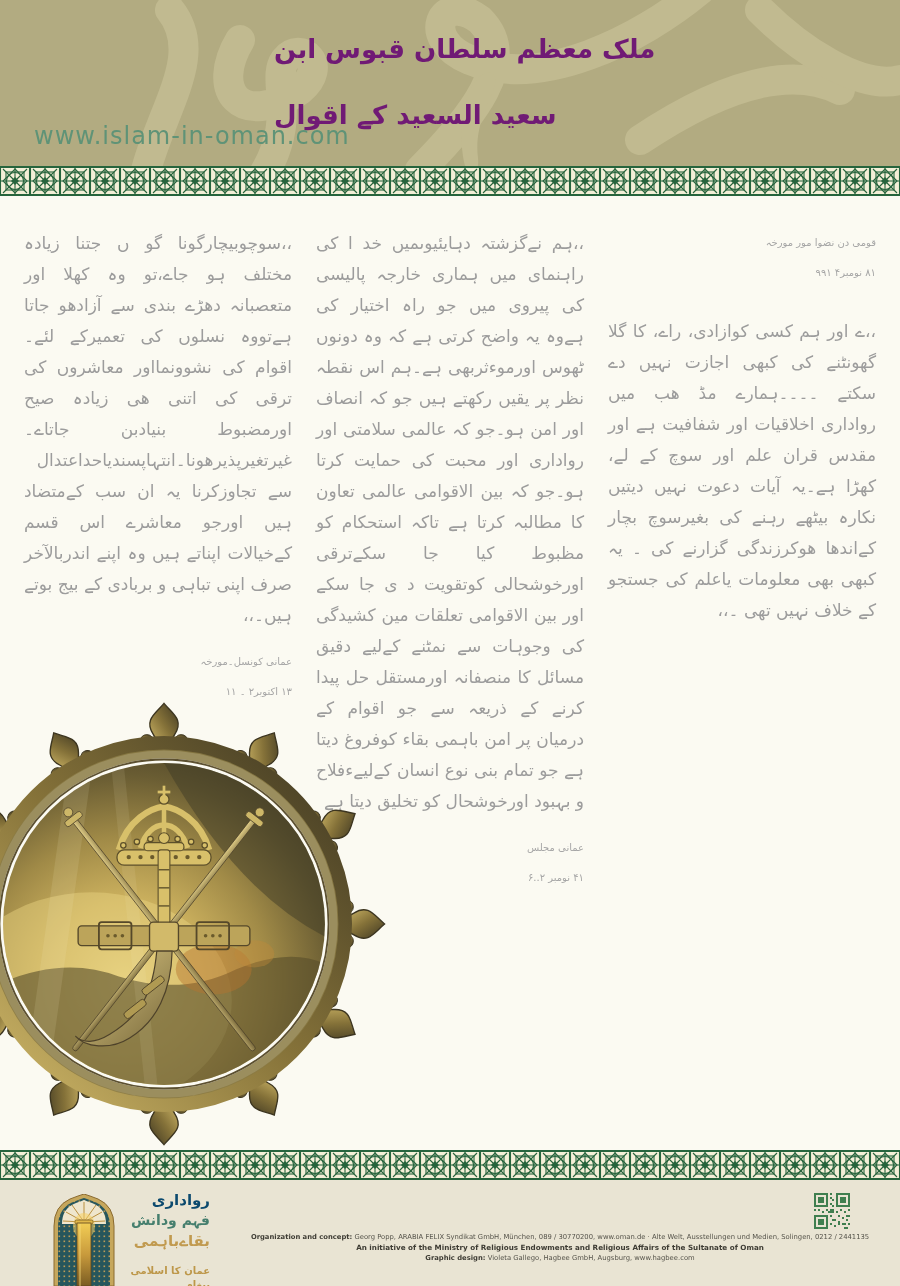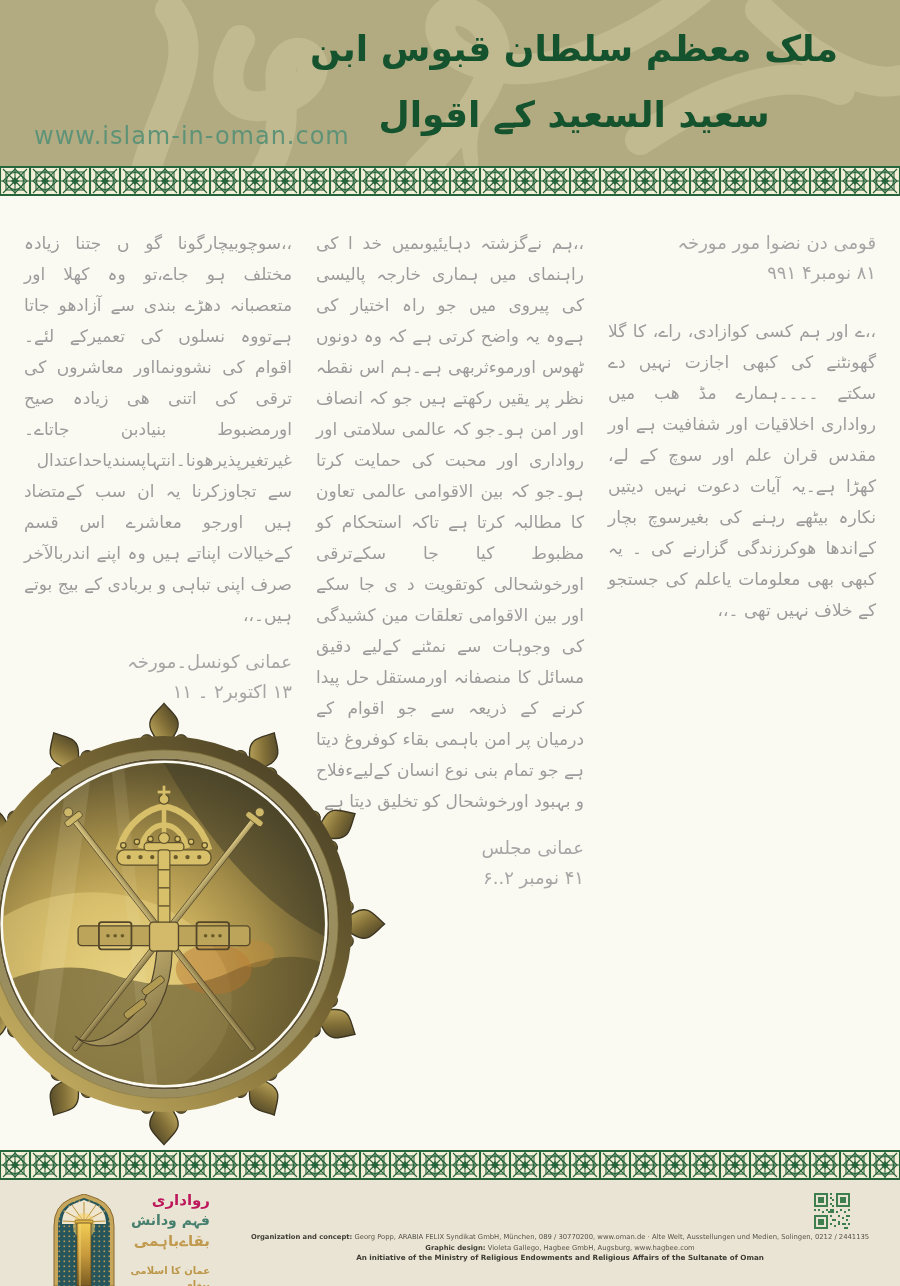--- a/index.html
+++ b/index.html
@@ -6,22 +6,22 @@
   .page{
     position:relative; width:900px; height:1286px; margin:0 auto;
     background:#fbfaf2; overflow:hidden;
     font-family:"DejaVu Sans", sans-serif;
   }
   
   .hdr{position:absolute;left:0;top:0;width:900px;height:166px;background:#b2ab81;overflow:hidden;}
   .hdr-callig{position:absolute;left:0;top:0;}
   .hdr-title{
     position:absolute;right:26px;top:16px;width:600px;
-    direction:rtl;text-align:center;color:#14532d;
-    font-size:36px;font-weight:bold;line-height:66px;
+    direction:rtl;text-align:left;color:#701a75;
+    font-size:26px;font-weight:bold;line-height:66px;
   }
   .hdr-url{
     position:absolute;left:34px;top:122px;
     color:#5f9377;font-size:24px;font-weight:normal;letter-spacing:1px;
     cursor:pointer;
   }
   
   .border-strip{position:absolute;left:0;width:900px;height:30px;z-index:5;}
   .border-top{top:166px;}
   .border-bottom{top:1150px;}
@@ -29,31 +29,31 @@
   .col{
     position:absolute;top:228px;width:268px;
     direction:rtl;text-align:justify;text-align-last:right;
     color:#9c9c9c;font-size:17px;line-height:31px;
   }
   .col-right{right:24px;}
   .col-mid{right:316px;}
   .col-left{right:608px;}
   .quote{margin:0 0 16px 0;}
   .quote2{margin-top:28px;}
-  .attr{margin:0;color:#a6a6a6;font-size:18px;line-height:30px;text-align-last:right;text-align:right;}
+  .attr{margin:0;color:#a6a6a6;font-size:10px;line-height:30px;text-align-last:right;text-align:right;}
   
   .emblem{position:absolute;left:-62px;top:698px;z-index:2;}
   
   .ftr{position:absolute;left:0;top:1180px;width:900px;height:106px;background:#e9e4d3;}
   .logo-art{position:absolute;left:52px;top:14px;}
   .logo-text{
     position:absolute;left:116px;top:10px;width:94px;
     direction:rtl;text-align:right;font-weight:bold;line-height:1.4;
   }
-  .logo-l1{color:#be185d;font-size:15px;}
+  .logo-l1{color:#0c4a6e;font-size:15px;}
   .logo-l2{color:#467f6e;font-size:14px;}
   .logo-l3{color:#c19a4f;font-size:15px;}
   .logo-l4{color:#bd9749;font-size:10px;margin-top:12px;}
   .qr{position:absolute;right:50px;top:13px;}
   .credits{
     position:absolute;right:20px;top:52px;width:640px;
     text-align:center;font-size:6.8px;line-height:10.5px;color:#55534a;
   }
   .credits .lbl{font-weight:bold;color:#3e3c34;}
   .cr-bold{font-weight:bold;color:#3e3c34;font-size:7.2px;}
@@ -351,20 +351,20 @@
         <rect x="32" y="26" width="2" height="2"></rect>
           <rect x="30" y="34" width="4" height="2"></rect>
         <rect x="34" y="30" width="2" height="2"></rect>
       </g>
     </svg>
 
     <div class="credits">
       <div class="cr-line">
         <span class="lbl">Organization and concept:</span><span> Georg Popp, ARABIA FELIX Syndikat GmbH, München, 089 / 30770200, www.oman.de · Alte Welt, Ausstellungen und Medien, Solingen, 0212 / 2441135</span>
       </div>
+      <div class="cr-line cr-bold">An initiative of the Ministry of Religious Endowments and Religious Affairs of the Sultanate of Oman</div>
       <div class="cr-line">
         <span class="lbl">Graphic design:</span><span> Violeta Gallego, Hagbee GmbH, Augsburg, www.hagbee.com</span>
       </div>
-      <div class="cr-line cr-bold">An initiative of the Ministry of Religious Endowments and Religious Affairs of the Sultanate of Oman</div>
     </div>
   </footer>
 
 </div>
 
 </body></html>

